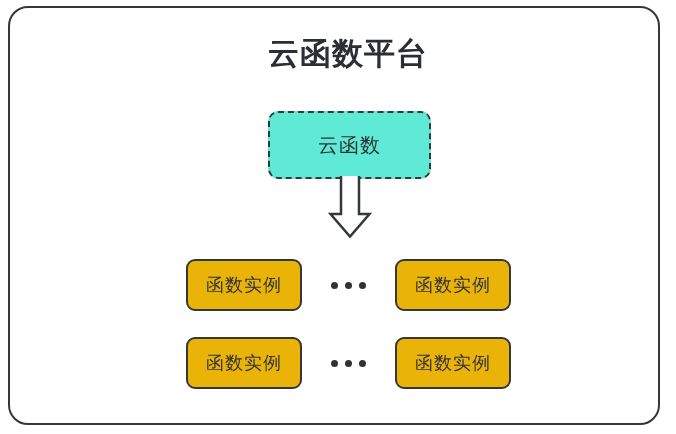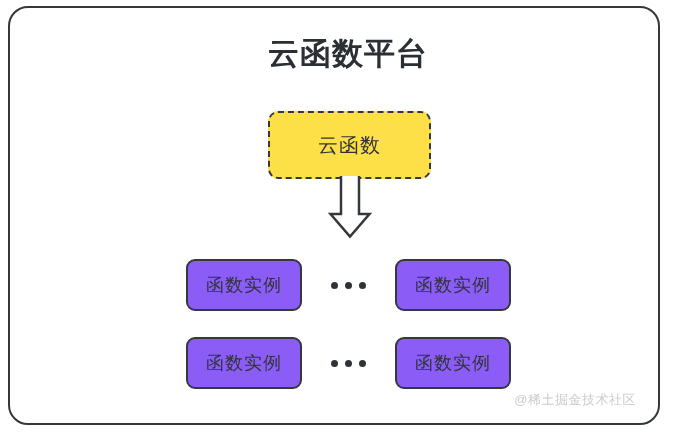--- a/index.html
+++ b/index.html
@@ -47,21 +47,21 @@
   
   #cloud-function-node {
     position: absolute;
     left: 258px;
     top: 103px;
     width: 163px;
     height: 68px;
     box-sizing: border-box;
     border: 2.5px dashed #34383c;
     border-radius: 10px;
-    background: #fde047;
+    background: #5eead4;
     display: flex;
     align-items: center;
     justify-content: center;
   }
   #cloud-function-node .node-label {
     font-size: 20px;
     color: #2f3337;
     line-height: 1;
     letter-spacing: 1px;
     white-space: nowrap;
@@ -88,21 +88,21 @@
   }
   #instance-row-1 { top: 251px; }
   #instance-row-2 { top: 329px; }
 
   .instance-box {
     width: 116px;
     height: 52px;
     box-sizing: border-box;
     border: 2.5px solid #34383c;
     border-radius: 9px;
-    background: #8b5cf6;
+    background: #eab308;
     display: flex;
     align-items: center;
     justify-content: center;
   }
   .instance-box .instance-label {
     font-size: 18px;
     color: #2f3337;
     line-height: 1;
     letter-spacing: 1px;
     white-space: nowrap;
@@ -170,15 +170,14 @@
     <div class="ellipsis-dots">
       <span class="dot"></span>
       <span class="dot"></span>
       <span class="dot"></span>
     </div>
     <div class="instance-box">
       <span class="instance-label">函数实例</span>
     </div>
   </div>
 
-  <div id="watermark">@稀土掘金技术社区</div>
 
 </div>
 
 </body></html>

